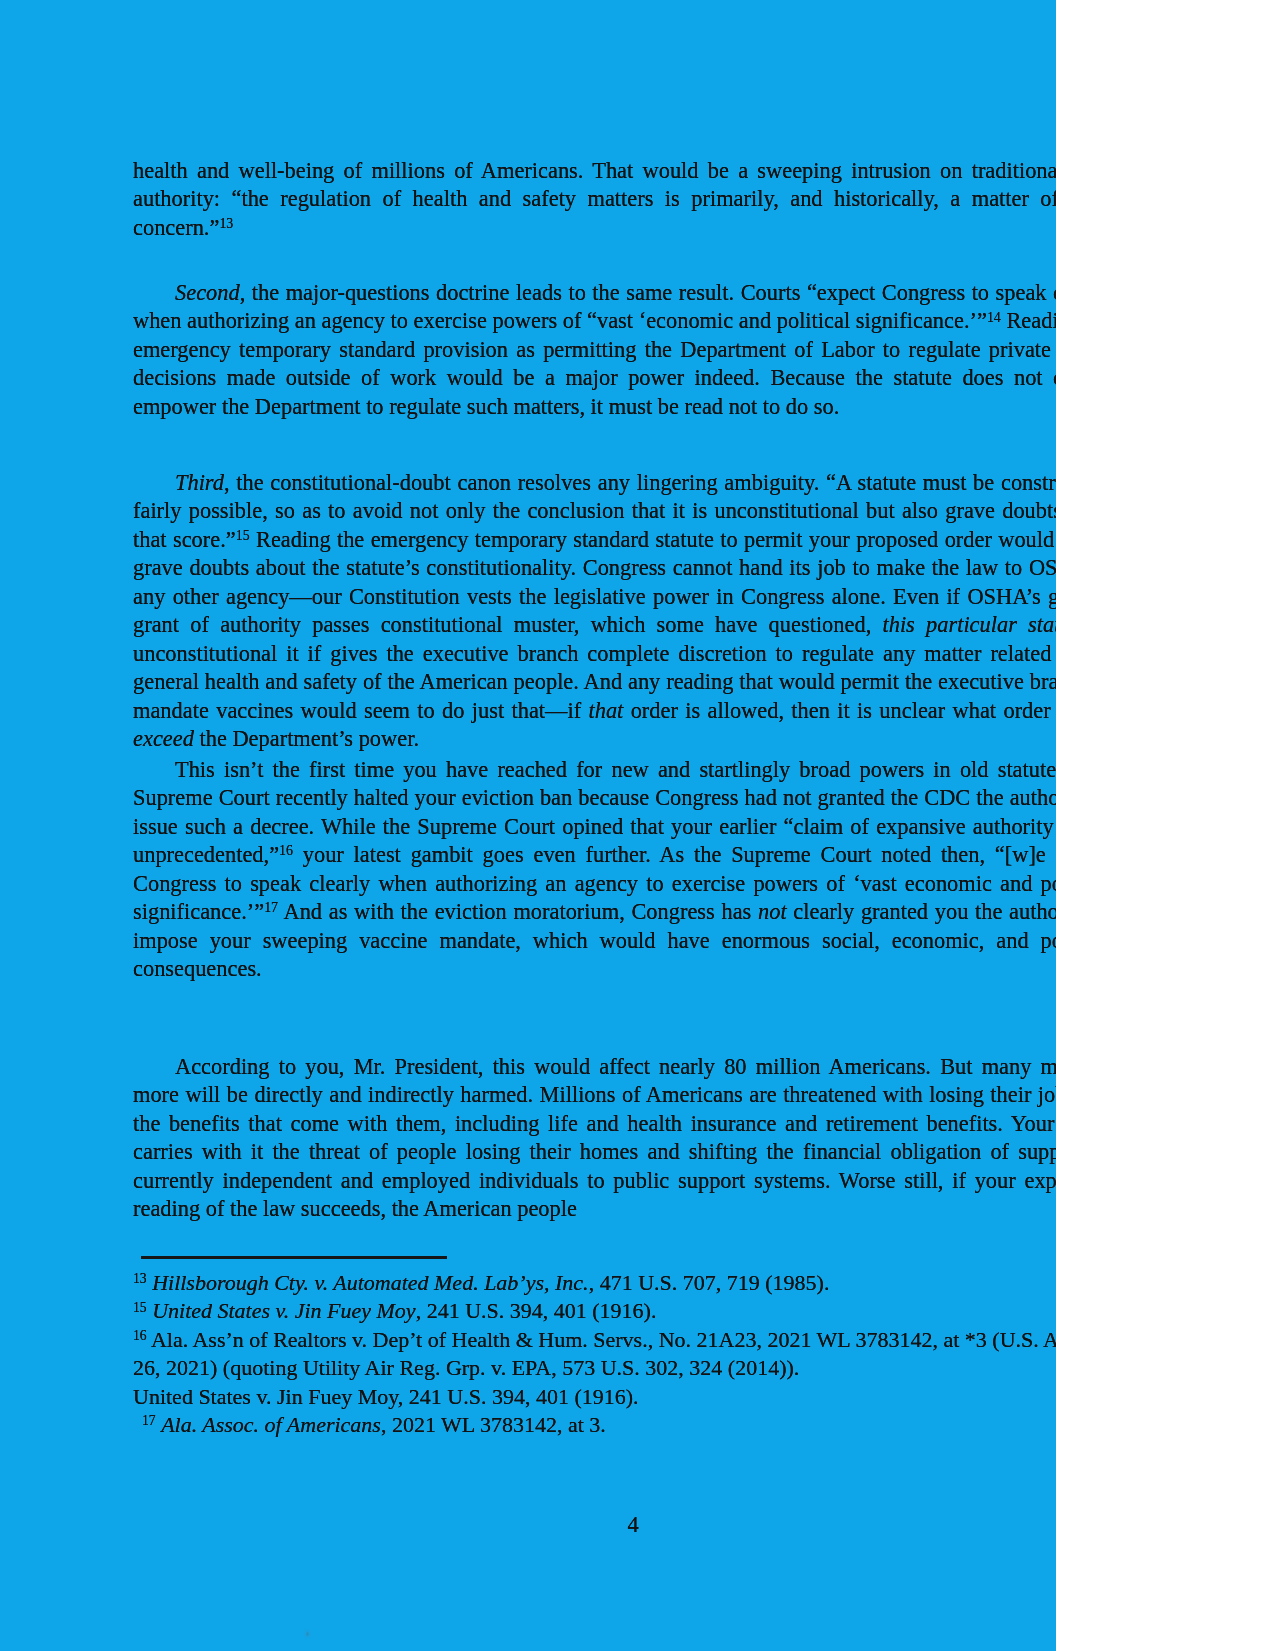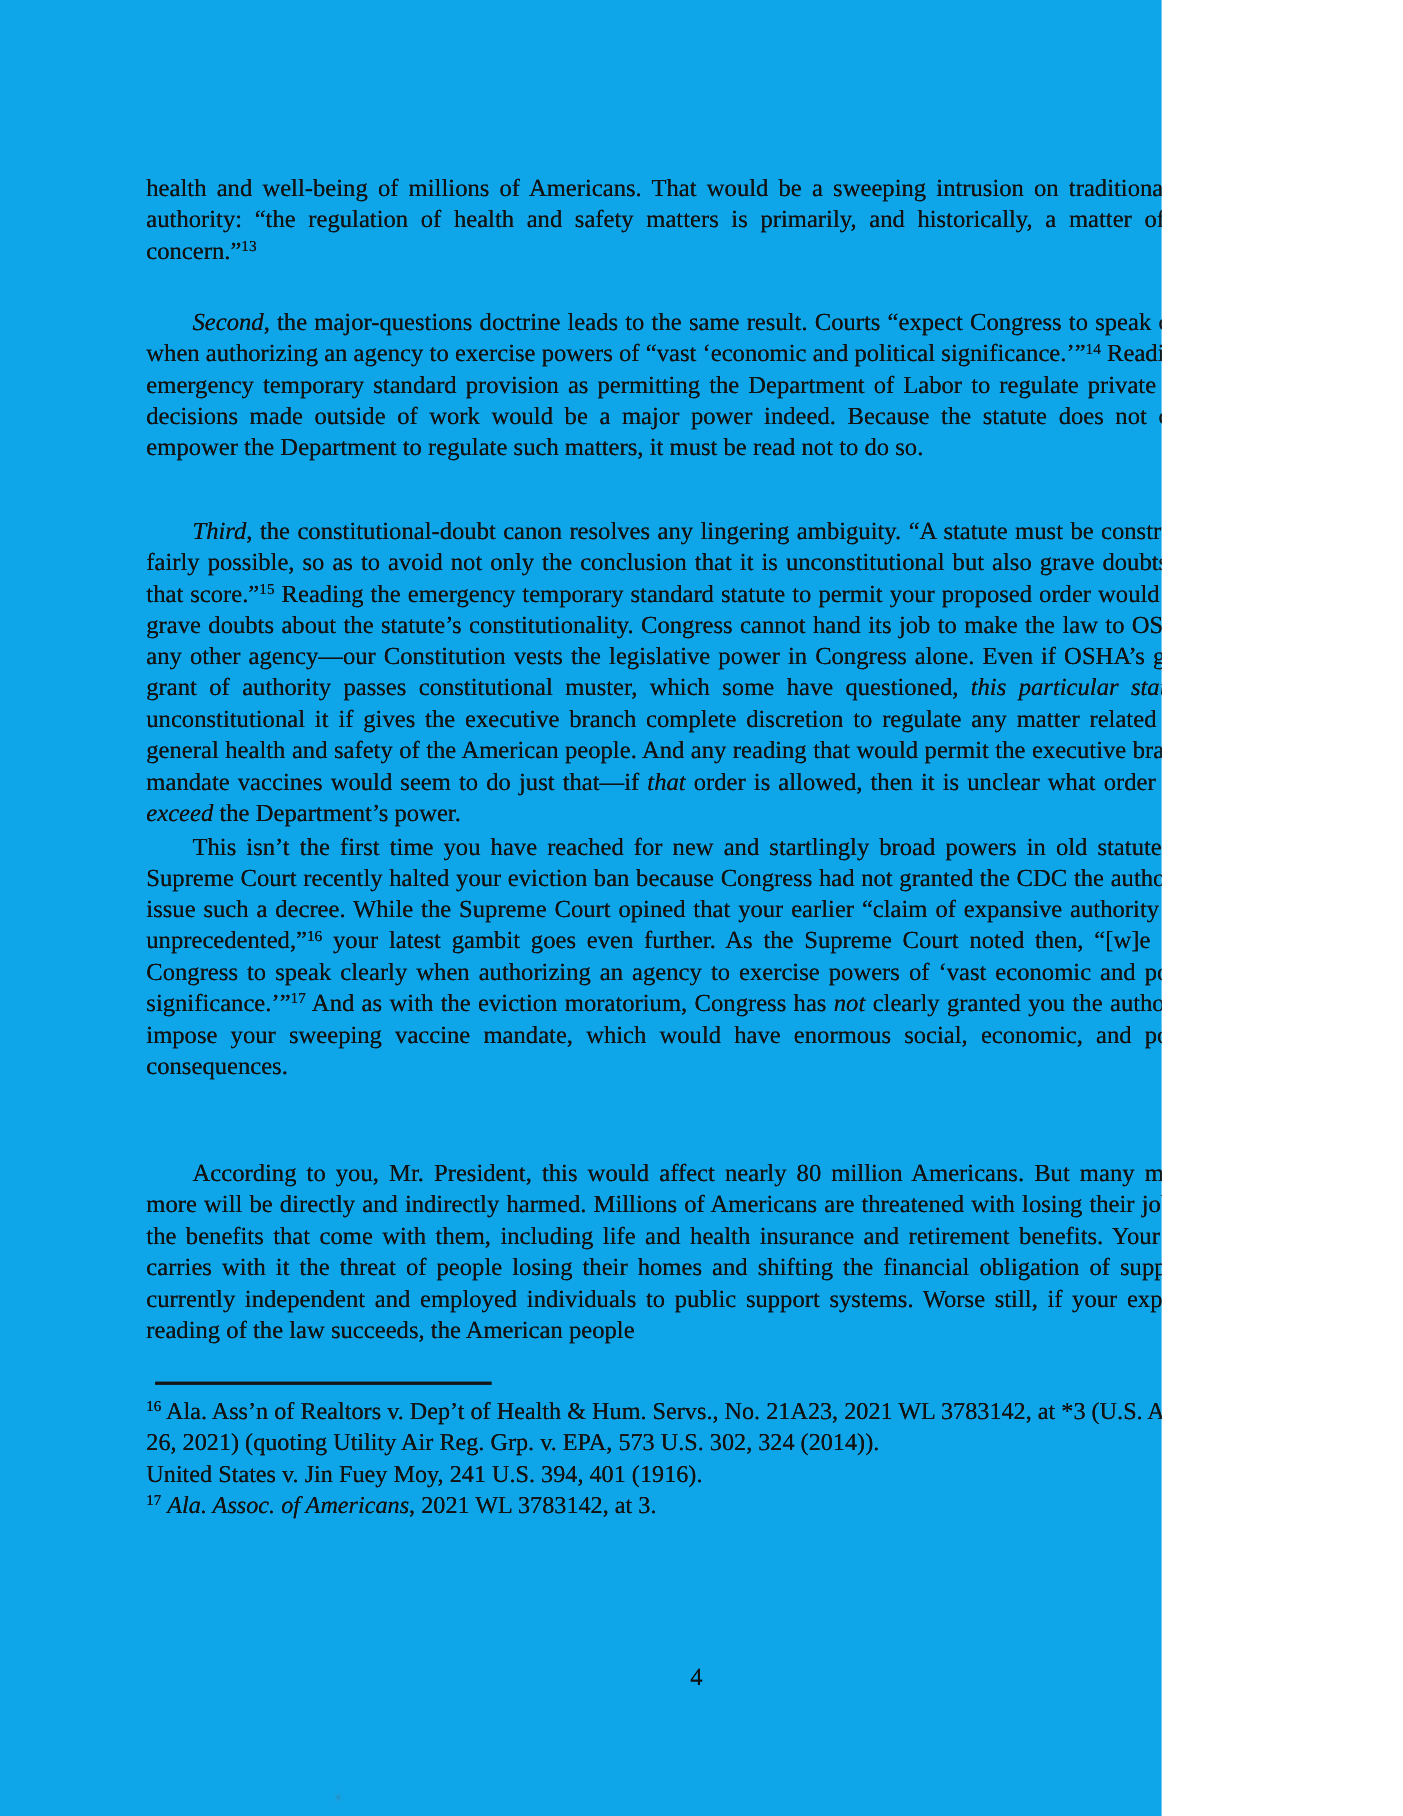--- a/index.html
+++ b/index.html
@@ -105,20 +105,22 @@
       <p class="para">health and well-being of millions of Americans. That would be a sweeping intrusion on traditional state authority: “the regulation of health and safety matters is primarily, and historically, a matter of local concern.”<sup>13</sup></p>
       <p class="para"><i>Second</i>, the major-questions doctrine leads to the same result. Courts “expect Congress to speak clearly when authorizing an agency to exercise powers of “vast ‘economic and political significance.’”<sup>14</sup> Reading the emergency temporary standard provision as permitting the Department of Labor to regulate private health decisions made outside of work would be a major power indeed. Because the statute does not clearly empower the Department to regulate such matters, it must be read not to do so.</p>
       <p class="para"><i>Third</i>, the constitutional-doubt canon resolves any lingering ambiguity. “A statute must be construed, if fairly possible, so as to avoid not only the conclusion that it is unconstitutional but also grave doubts upon that score.”<sup>15</sup> Reading the emergency temporary standard statute to permit your proposed order would create grave doubts about the statute’s constitutionality. Congress cannot hand its job to make the law to OSHA or any other agency—our Constitution vests the legislative power in Congress alone. Even if OSHA’s general grant of authority passes constitutional muster, which some have questioned, <i>this particular statute</i> is unconstitutional it if gives the executive branch complete discretion to regulate any matter related to the general health and safety of the American people. And any reading that would permit the executive branch to mandate vaccines would seem to do just that—if <i>that</i> order is allowed, then it is unclear what order would <i>exceed</i> the Department’s power.</p>
       <p class="para">This isn’t the first time you have reached for new and startlingly broad powers in old statutes. The Supreme Court recently halted your eviction ban because Congress had not granted the CDC the authority to issue such a decree. While the Supreme Court opined that your earlier “claim of expansive authority . . . is unprecedented,”<sup>16</sup> your latest gambit goes even further. As the Supreme Court noted then, “[w]e expect Congress to speak clearly when authorizing an agency to exercise powers of ‘vast economic and political significance.’”<sup>17</sup> And as with the eviction moratorium, Congress has <i>not</i> clearly granted you the authority to impose your sweeping vaccine mandate, which would have enormous social, economic, and political consequences.</p>
       <p class="para">According to you, Mr. President, this would affect nearly 80 million Americans. But many millions more will be directly and indirectly harmed. Millions of Americans are threatened with losing their jobs and the benefits that come with them, including life and health insurance and retirement benefits. Your threat carries with it the threat of people losing their homes and shifting the financial obligation of supporting currently independent and employed individuals to public support systems. Worse still, if your expansive reading of the law succeeds, the American people</p>
     </div>
 
   <div class="fn-sep"></div>
 
   <div class="footnotes">
+      <div class="fn"><sup>13</sup> <i>Hillsborough Cty. v. Automated Med. Lab’ys, Inc.</i>, 471 U.S. 707, 719 (1985).</div>
+      <div class="fn"><sup>15</sup> <i>United States v. Jin Fuey Moy</i>, 241 U.S. 394, 401 (1916).</div>
       <div class="fn"><sup>16</sup> Ala. Ass’n of Realtors v. Dep’t of Health &amp; Hum. Servs., No. 21A23, 2021 WL 3783142, at *3 (U.S. Aug. 26, 2021) (quoting Utility Air Reg. Grp. v. EPA, 573 U.S. 302, 324 (2014)).</div>
       <div class="fn">United States v. Jin Fuey Moy, 241 U.S. 394, 401 (1916).</div>
       <div class="fn"><sup>17</sup> <i>Ala. Assoc. of Americans</i>, 2021 WL 3783142, at 3.</div>
     </div>
 
   <div class="page-num">4</div>
 
   <div class="smudge"></div>
 
 </div>

